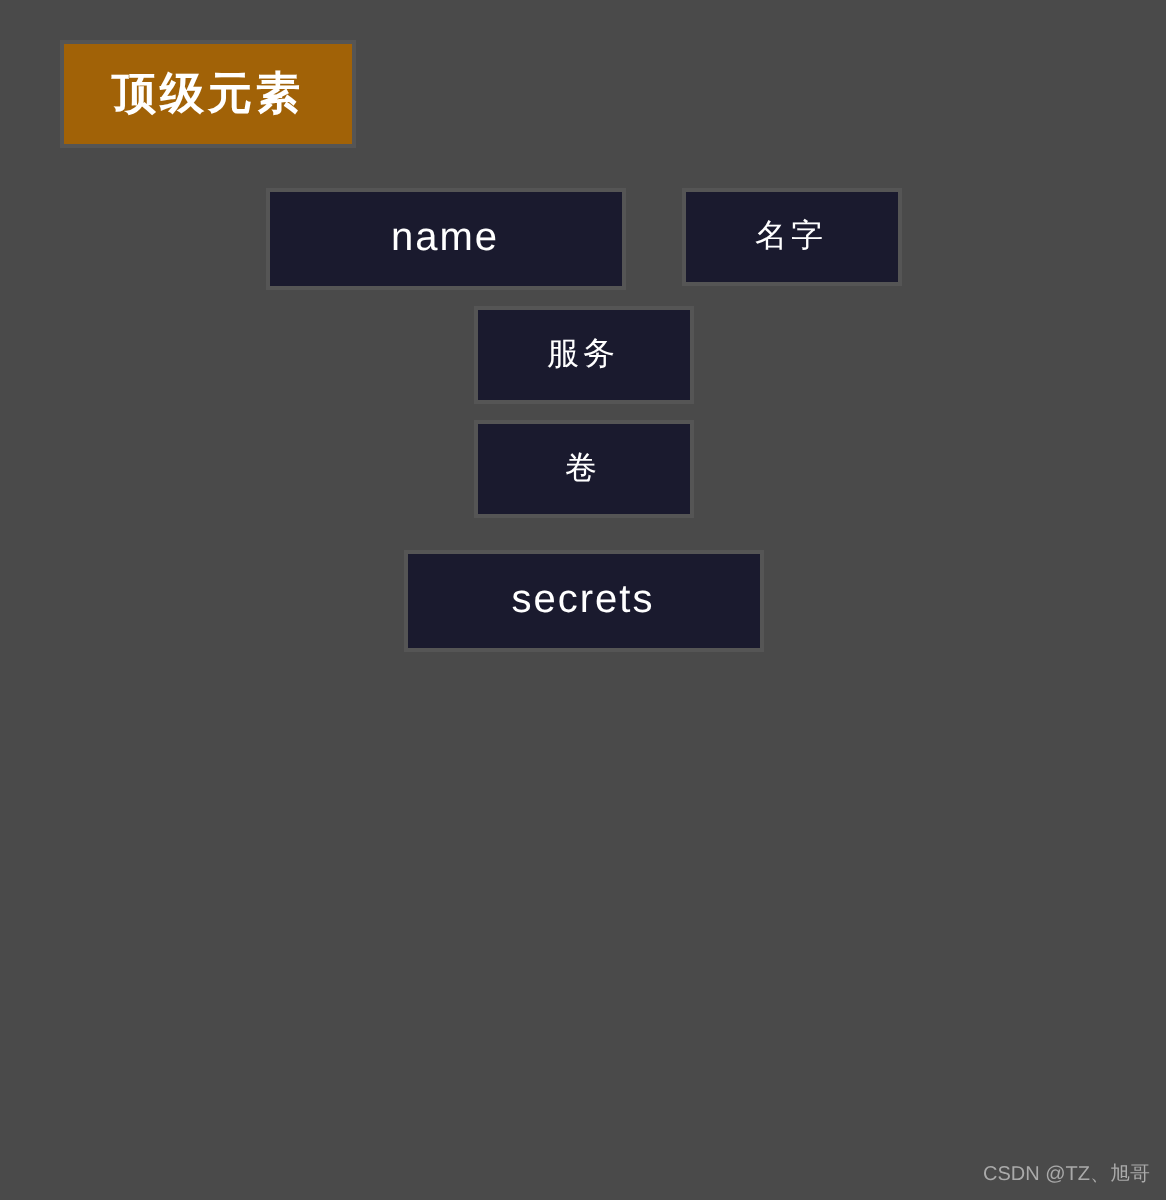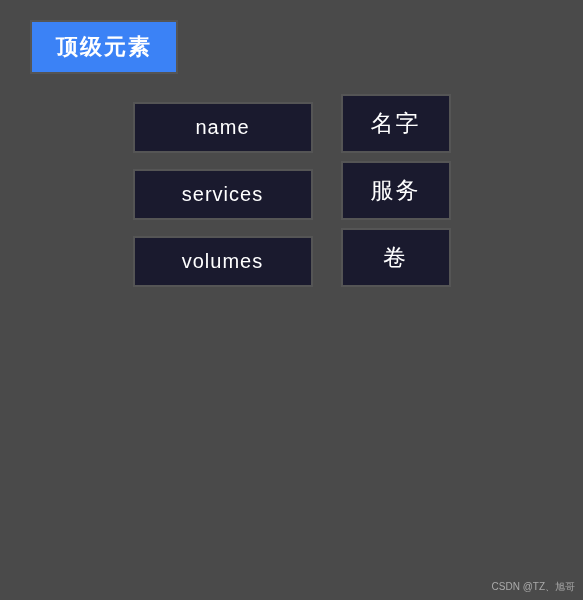--- a/index.html
+++ b/index.html
@@ -20,21 +20,21 @@
       overflow: hidden;
     }
 
     .header-section {
       width: 100%;
       padding: 20px 30px 10px 30px;
     }
 
     .title-box {
       display: inline-block;
-      background-color: #3b82f6;
+      background-color: #a16207;
       border: 2px solid #555;
       padding: 10px 24px;
       color: #ffffff;
       font-size: 22px;
       font-weight: bold;
       letter-spacing: 2px;
     }
 
     .grid-section {
       width: 100%;
@@ -42,40 +42,40 @@
       display: flex;
       flex-direction: column;
       gap: 8px;
     }
 
     .row {
       display: flex;
       flex-direction: row;
       justify-content: center;
       gap: 28px;
-      align-items: flex-end;
+      align-items: flex-start;
     }
 
     .item-box {
       background-color: #1a1a2e;
       border: 2px solid #555;
       color: #ffffff;
       font-size: 20px;
       font-weight: normal;
       text-align: center;
       padding: 12px 0;
       width: 180px;
       letter-spacing: 1px;
     }
 
     .item-box-cn {
       background-color: #1a1a2e;
       border: 2px solid #555;
       color: #ffffff;
-      font-size: 23px;
+      font-size: 16px;
       font-weight: normal;
       text-align: center;
       padding: 12px 0;
       width: 110px;
       letter-spacing: 2px;
     }
 
     .watermark {
       position: absolute;
       bottom: 6px;
@@ -90,26 +90,25 @@
 <div class="header-section">
   <div class="title-box">顶级元素</div>
 </div>
 
 <div class="grid-section" id="grid">
 <div class="row">
       <div class="item-box">name</div>
       <div class="item-box-cn">名字</div>
     </div>
     <div class="row">
-      <div class="item-box">services</div>
       <div class="item-box-cn">服务</div>
     </div>
     <div class="row">
-      <div class="item-box">volumes</div>
       <div class="item-box-cn">卷</div>
     </div>
     <div class="row">
     </div>
     <div class="row">
+      <div class="item-box">secrets</div>
     </div>
   </div>
 
 <div class="watermark">CSDN @TZ、旭哥</div>
 
 </body></html>

